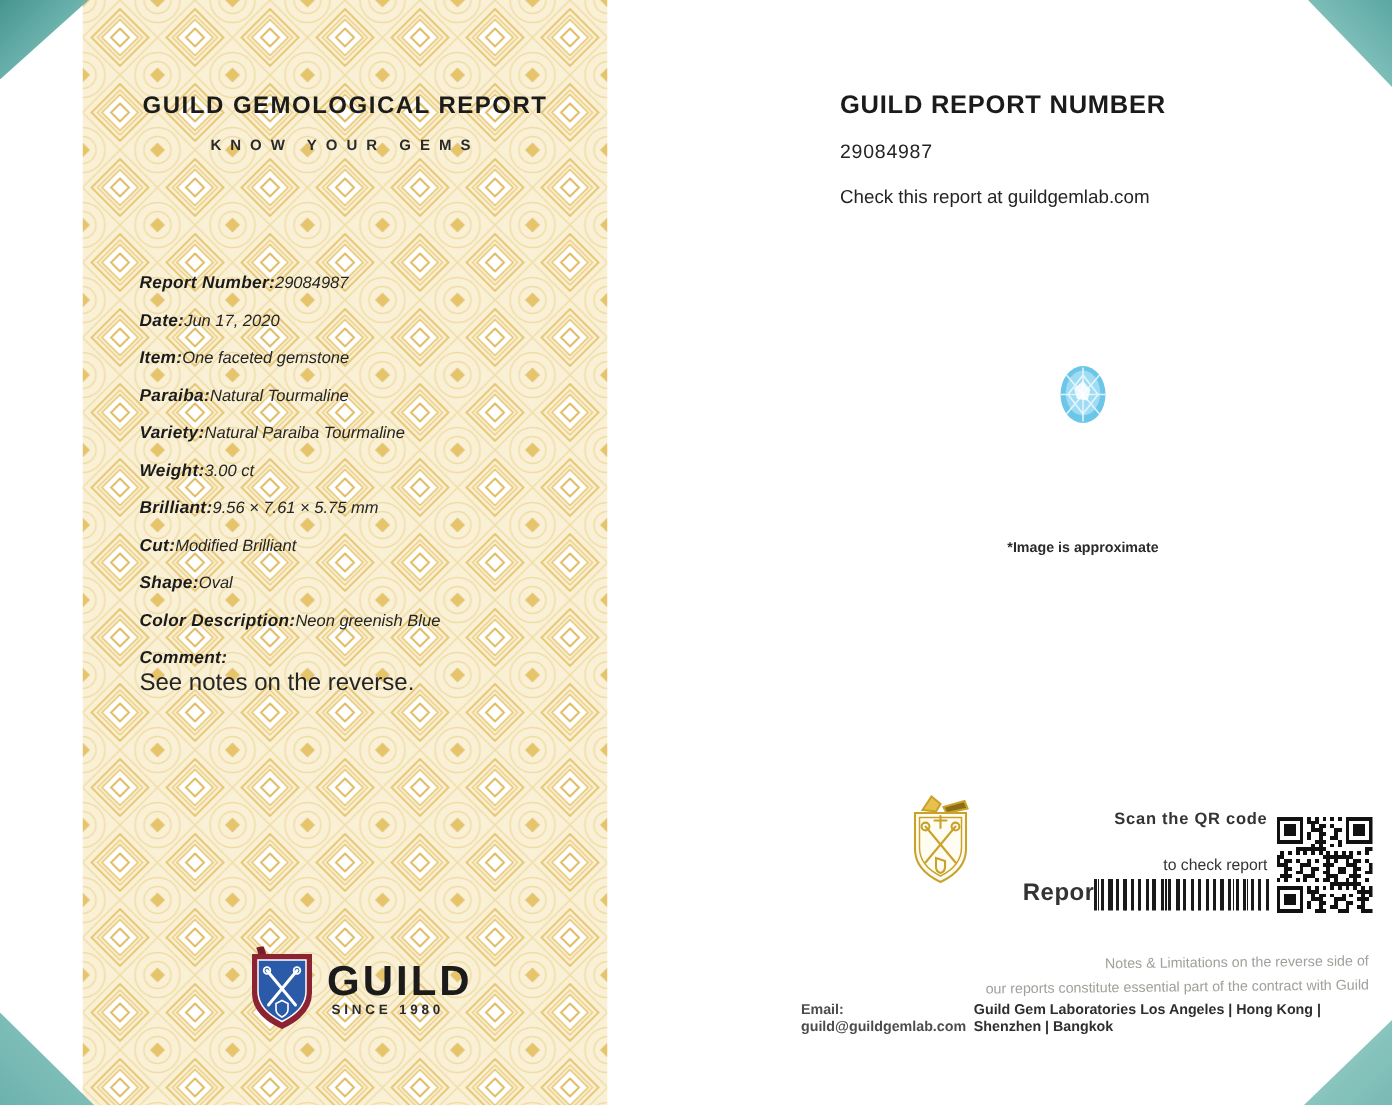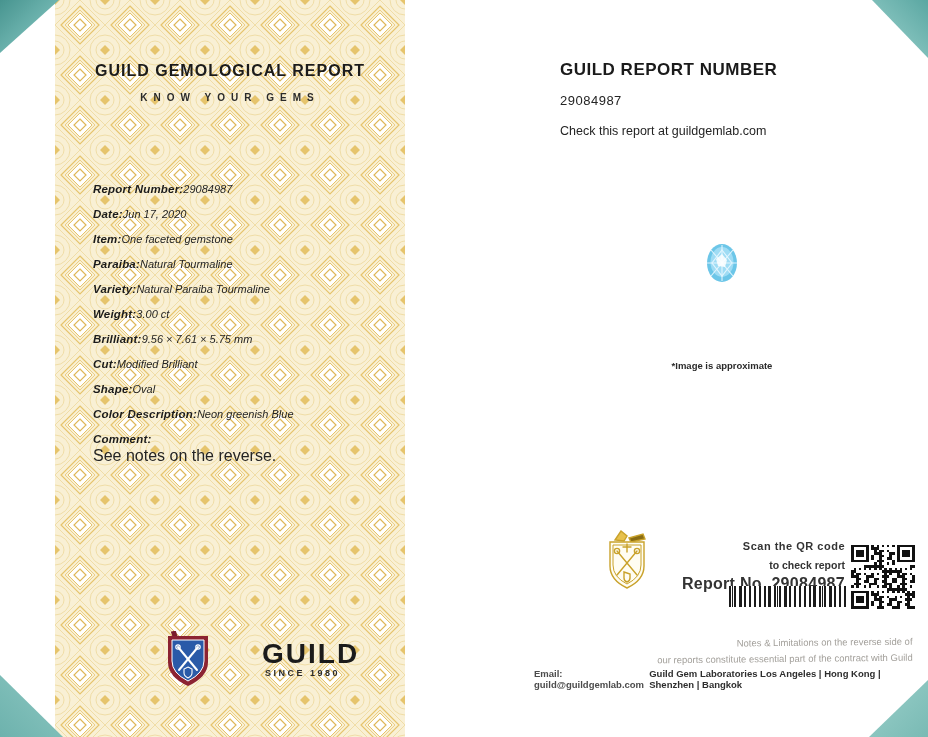--- a/index.html
+++ b/index.html
@@ -24,40 +24,40 @@
     font-size:16px; font-weight:bold; letter-spacing:1px; color:#1b1b1b; }
   .lp-subtitle { position:absolute; left:0; top:92px; width:100%; text-align:center;
     font-size:10px; font-weight:bold; letter-spacing:6px; color:#2a2a2a; }
 
   .fields { position:absolute; left:38px; right:33px; top:176px; }
   .frow { display:flex; justify-content:flex-start; align-items:center; height:25px;font-style:italic; }
   .frow .lbl { font-size:11.5px; font-weight:bold; color:#1b1b1b; letter-spacing:.2px; }
   .frow .val { font-size:11px; color:#242424; }
   .comment-val { font-size:16px; color:#242424; margin-top:-4px; }
 
-  .guild-logo { position:absolute; left:110px; top:631px; display:flex; align-items:center;gap:44px; }
+  .guild-logo { position:absolute; left:110px; top:631px; display:flex; align-items:center; }
   .guild-logo .wordmark { margin-left:7px; }
   .guild-logo .word { font-size:28px; font-weight:bold; letter-spacing:2px; color:#1b1b1b; line-height:26px; }
   .guild-logo .since { font-size:9px; font-weight:bold; letter-spacing:2.5px; color:#2a2a2a; margin-top:1px; padding-left:3px; }
 
   
   .rp-head { position:absolute; left:560px; top:60px; width:330px; text-align:left; }
   .rp-title { font-size:17px; font-weight:bold; letter-spacing:.5px; color:#1b1b1b; }
   .rp-number { font-size:13px; color:#242424; margin-top:13px; letter-spacing:.5px; }
   .rp-check { font-size:12.5px; color:#242424; margin-top:16px; }
 
   .gem { position:absolute; left:704px; top:242px; }
   .image-note { position:absolute; left:642px; top:360px; width:160px; text-align:center;
     font-size:9.5px; font-weight:bold; color:#2a2a2a; }
 
   .crest { position:absolute; left:601px; top:530px; }
 
   .qr-text { position:absolute; right:83px; top:540px; text-align:right; }
   .qr-text .l1 { font-size:11px; font-weight:bold; color:#333; letter-spacing:.5px; }
-  .qr-text .l2 { font-size:10.5px; font-weight:700; color:#333; margin-top:7px;text-align:right; }
+  .qr-text .l2 { font-size:10.5px; font-weight:400; color:#333; margin-top:19px;text-align:right; }
   .qr-text .l3 { font-size:16px; font-weight:bold; color:#333; margin-top:4px; letter-spacing:.3px; }
 
   .barcode { position:absolute; left:729px; top:586px; width:117px; height:21px; background:#fff;
     background-image:
       repeating-linear-gradient(90deg,#1a1a1a 0 2px,transparent 2px 5px),
       repeating-linear-gradient(90deg,transparent 0 3px,#1a1a1a 3px 4px,transparent 4px 9px);
   }
   .qr-code { position:absolute; left:851px; top:544px; width:64px; height:65px; background:#fff; }
 
   .notes { position:absolute; right:15px; top:637px; text-align:right; color:#a3a09b; font-size:9.5px; transform:rotate(-0.6deg); }

